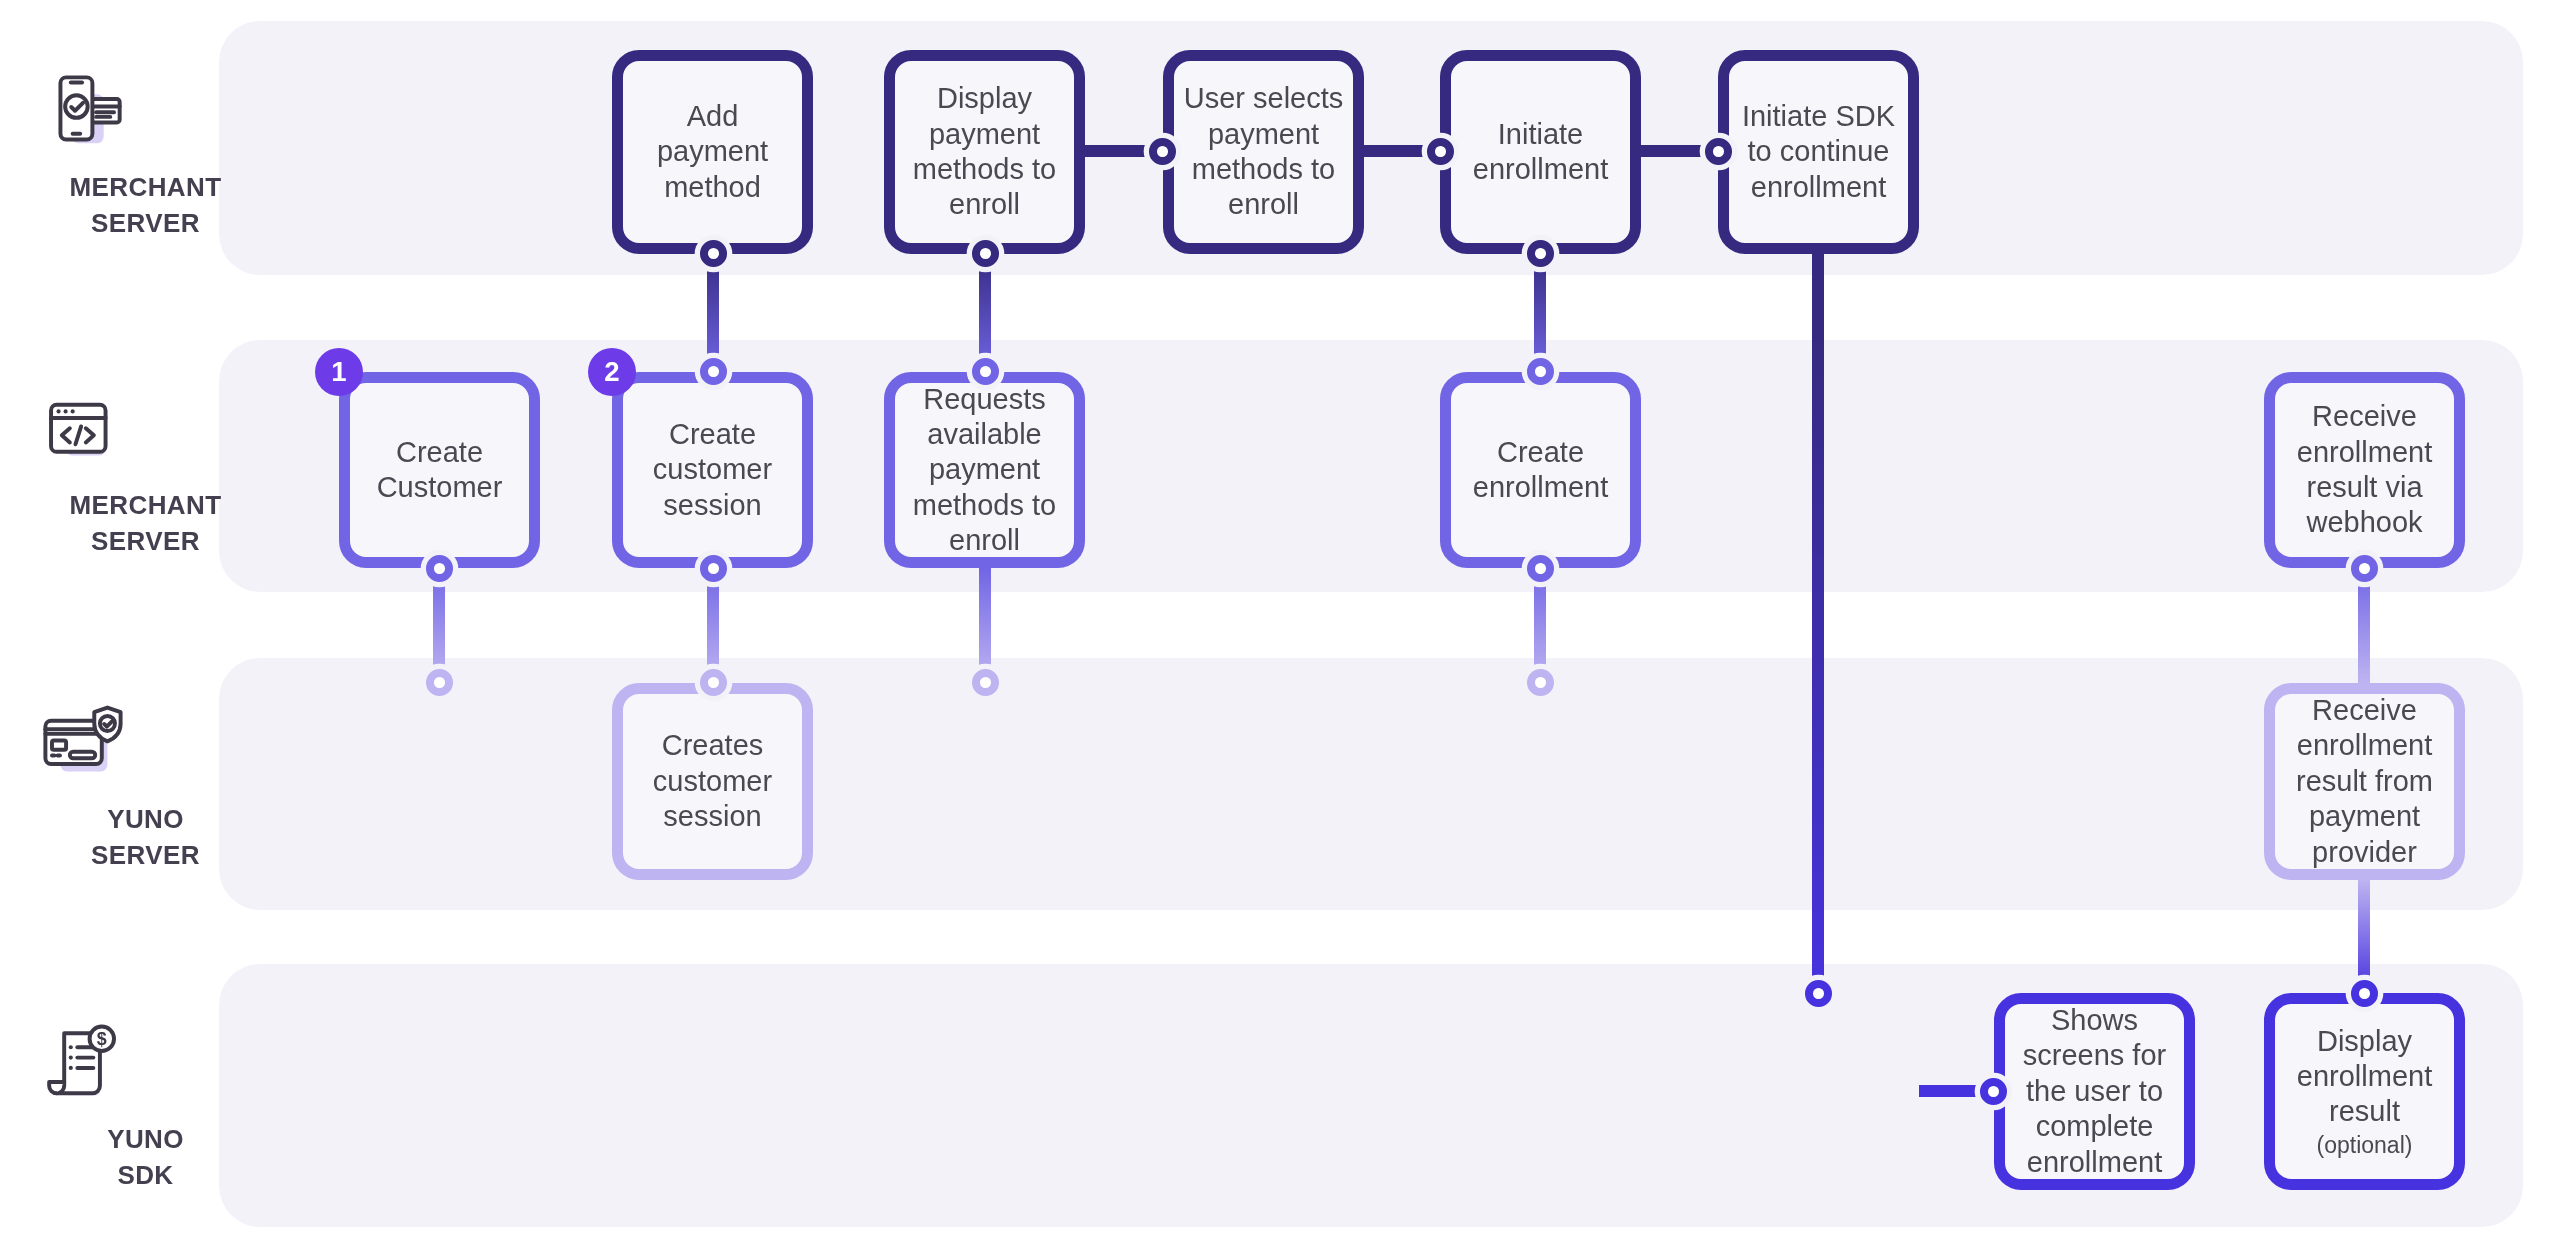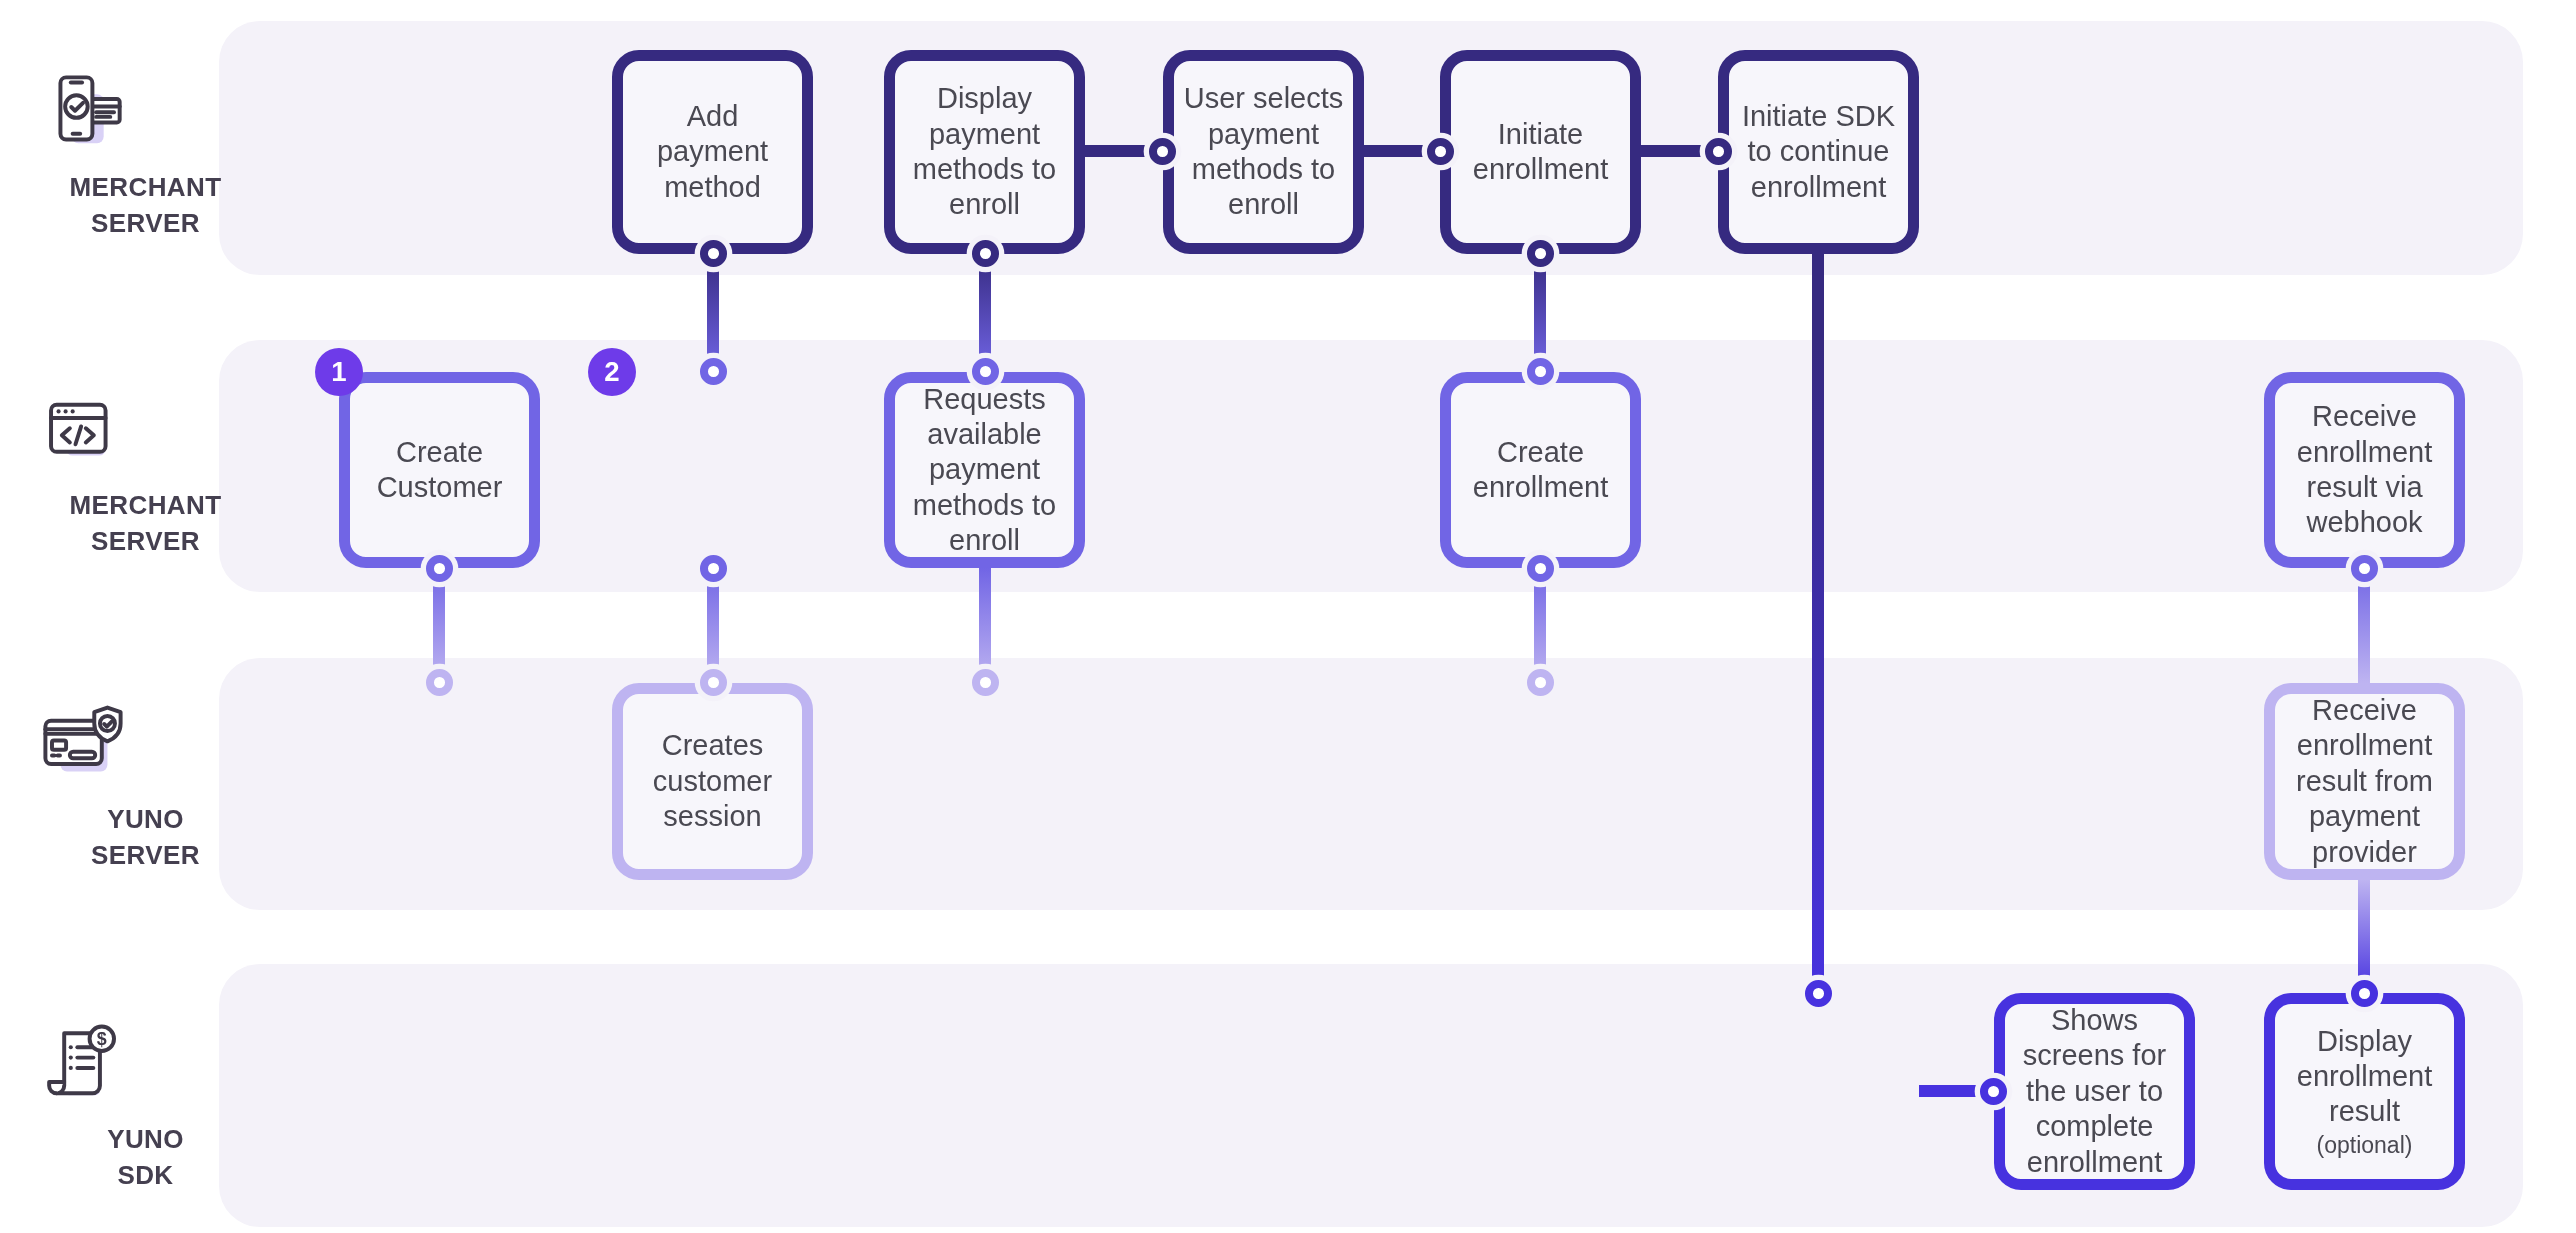--- a/index.html
+++ b/index.html
@@ -162,20 +162,23 @@
   <div class="box r1 c5">
       <span>Initiate enrollment</span>
     </div>
   <div class="box r1 c6">
       <span>Initiate SDK to continue enrollment</span>
     </div>
 
   <div class="box r2 c1">
       <span>Create Customer</span>
     </div>
+  <div class="box r2 c2">
+      <span>Create customer session</span>
+    </div>
   <div class="box r2 c3">
       <span>Requests available payment methods to enroll</span>
     </div>
   <div class="box r2 c5">
       <span>Create enrollment</span>
     </div>
   <div class="box r2 c8">
       <span>Receive enrollment result via webhook</span>
     </div>
 

